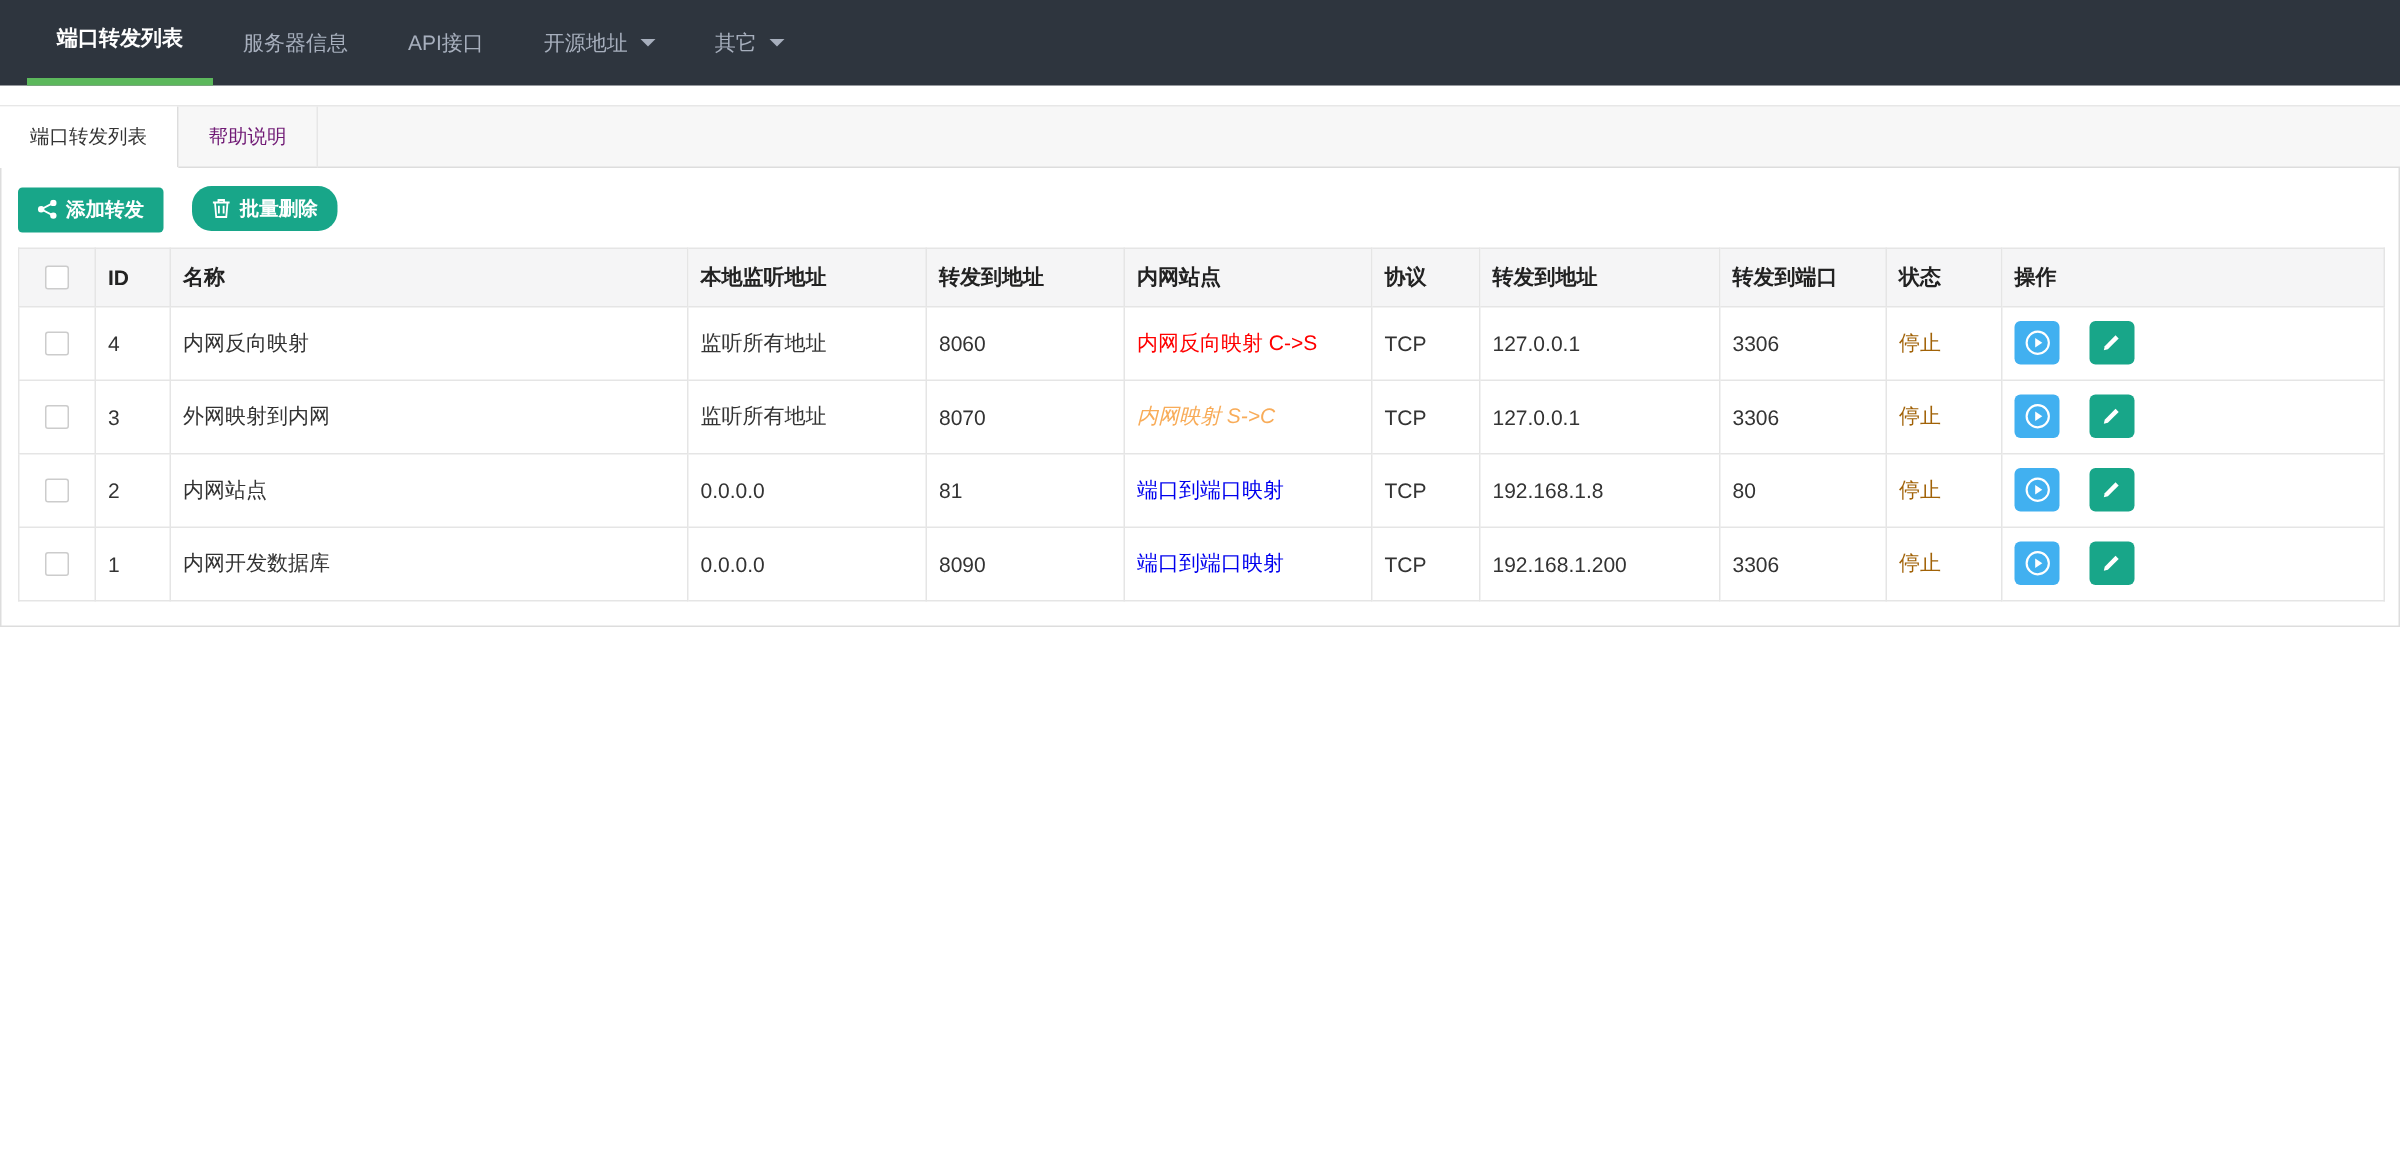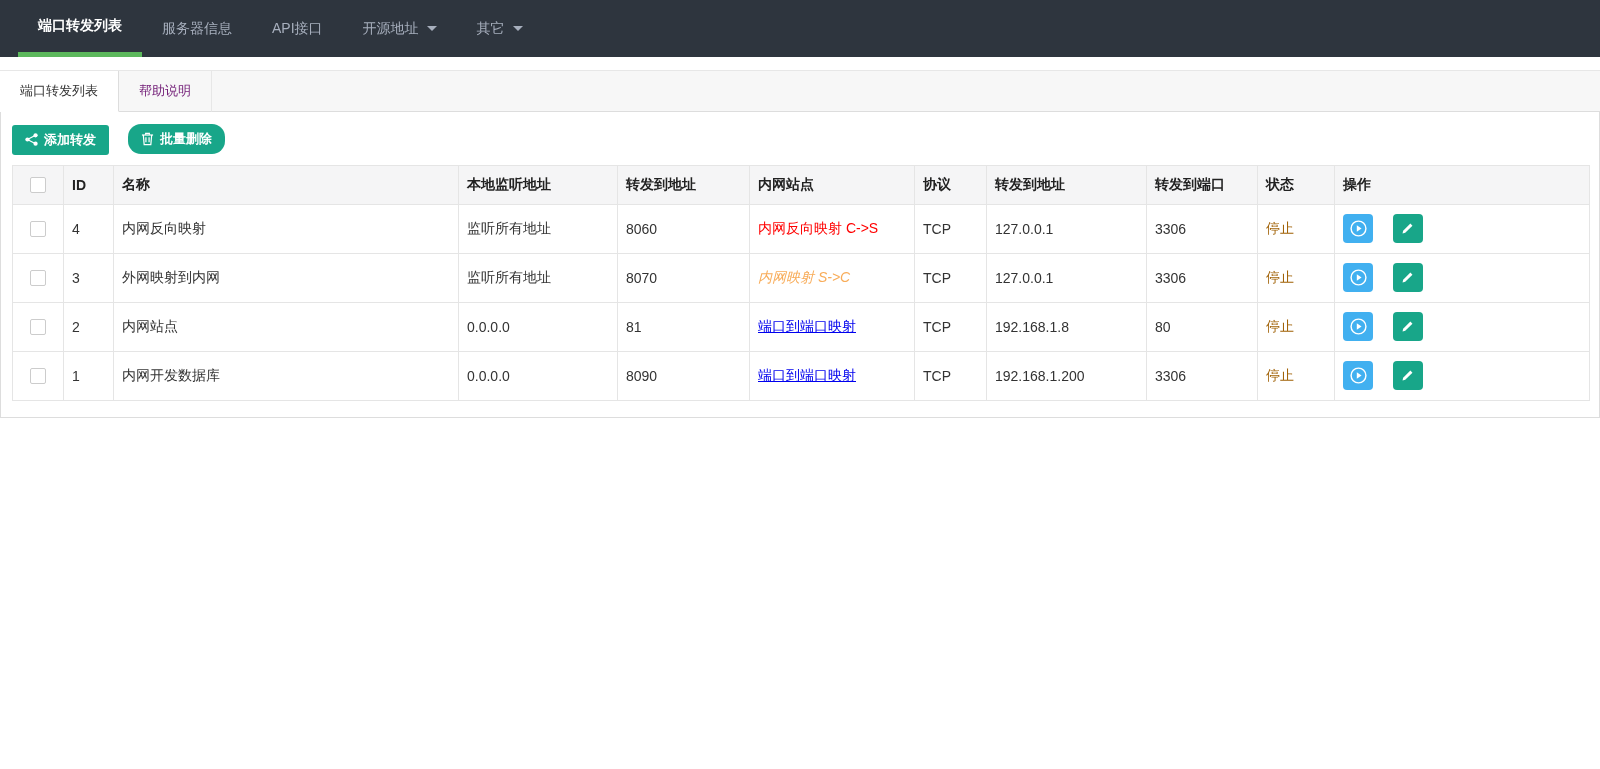--- a/index.html
+++ b/index.html
@@ -77,21 +77,21 @@
   .fw-table td { height:49px; background:#fff; }
   .c-check { text-align:center !important; }
   input[type=checkbox] {
     appearance:none; -webkit-appearance:none;
     width:16px; height:16px; border:1px solid #ccc; border-radius:2px;
     background:#fff; cursor:pointer; vertical-align:middle; margin:0;
   }
 
   .mode-danger  { color:#ff0000; text-decoration:none; cursor:default;margin-top:46px; }
   .mode-warning { color:#f8ac59; text-decoration:none; cursor:default;font-style:italic; }
-  .mode-link    { color:#0000ee; text-decoration:underline; cursor:pointer; }
+  .mode-link    { color:#0000ee; cursor:pointer; }
   .status-stop  { color:#a16207; }
 
   .icon-btn {
     width:30px; height:29px; border:none; border-radius:4px;
     display:inline-flex; align-items:center; justify-content:center;
     cursor:pointer; padding:0; vertical-align:middle;
   }
   .icon-btn svg { display:block; }
   .btn-play { background:#41b0f0; margin-right:16px; }
   .btn-edit { background:#18a689; }

